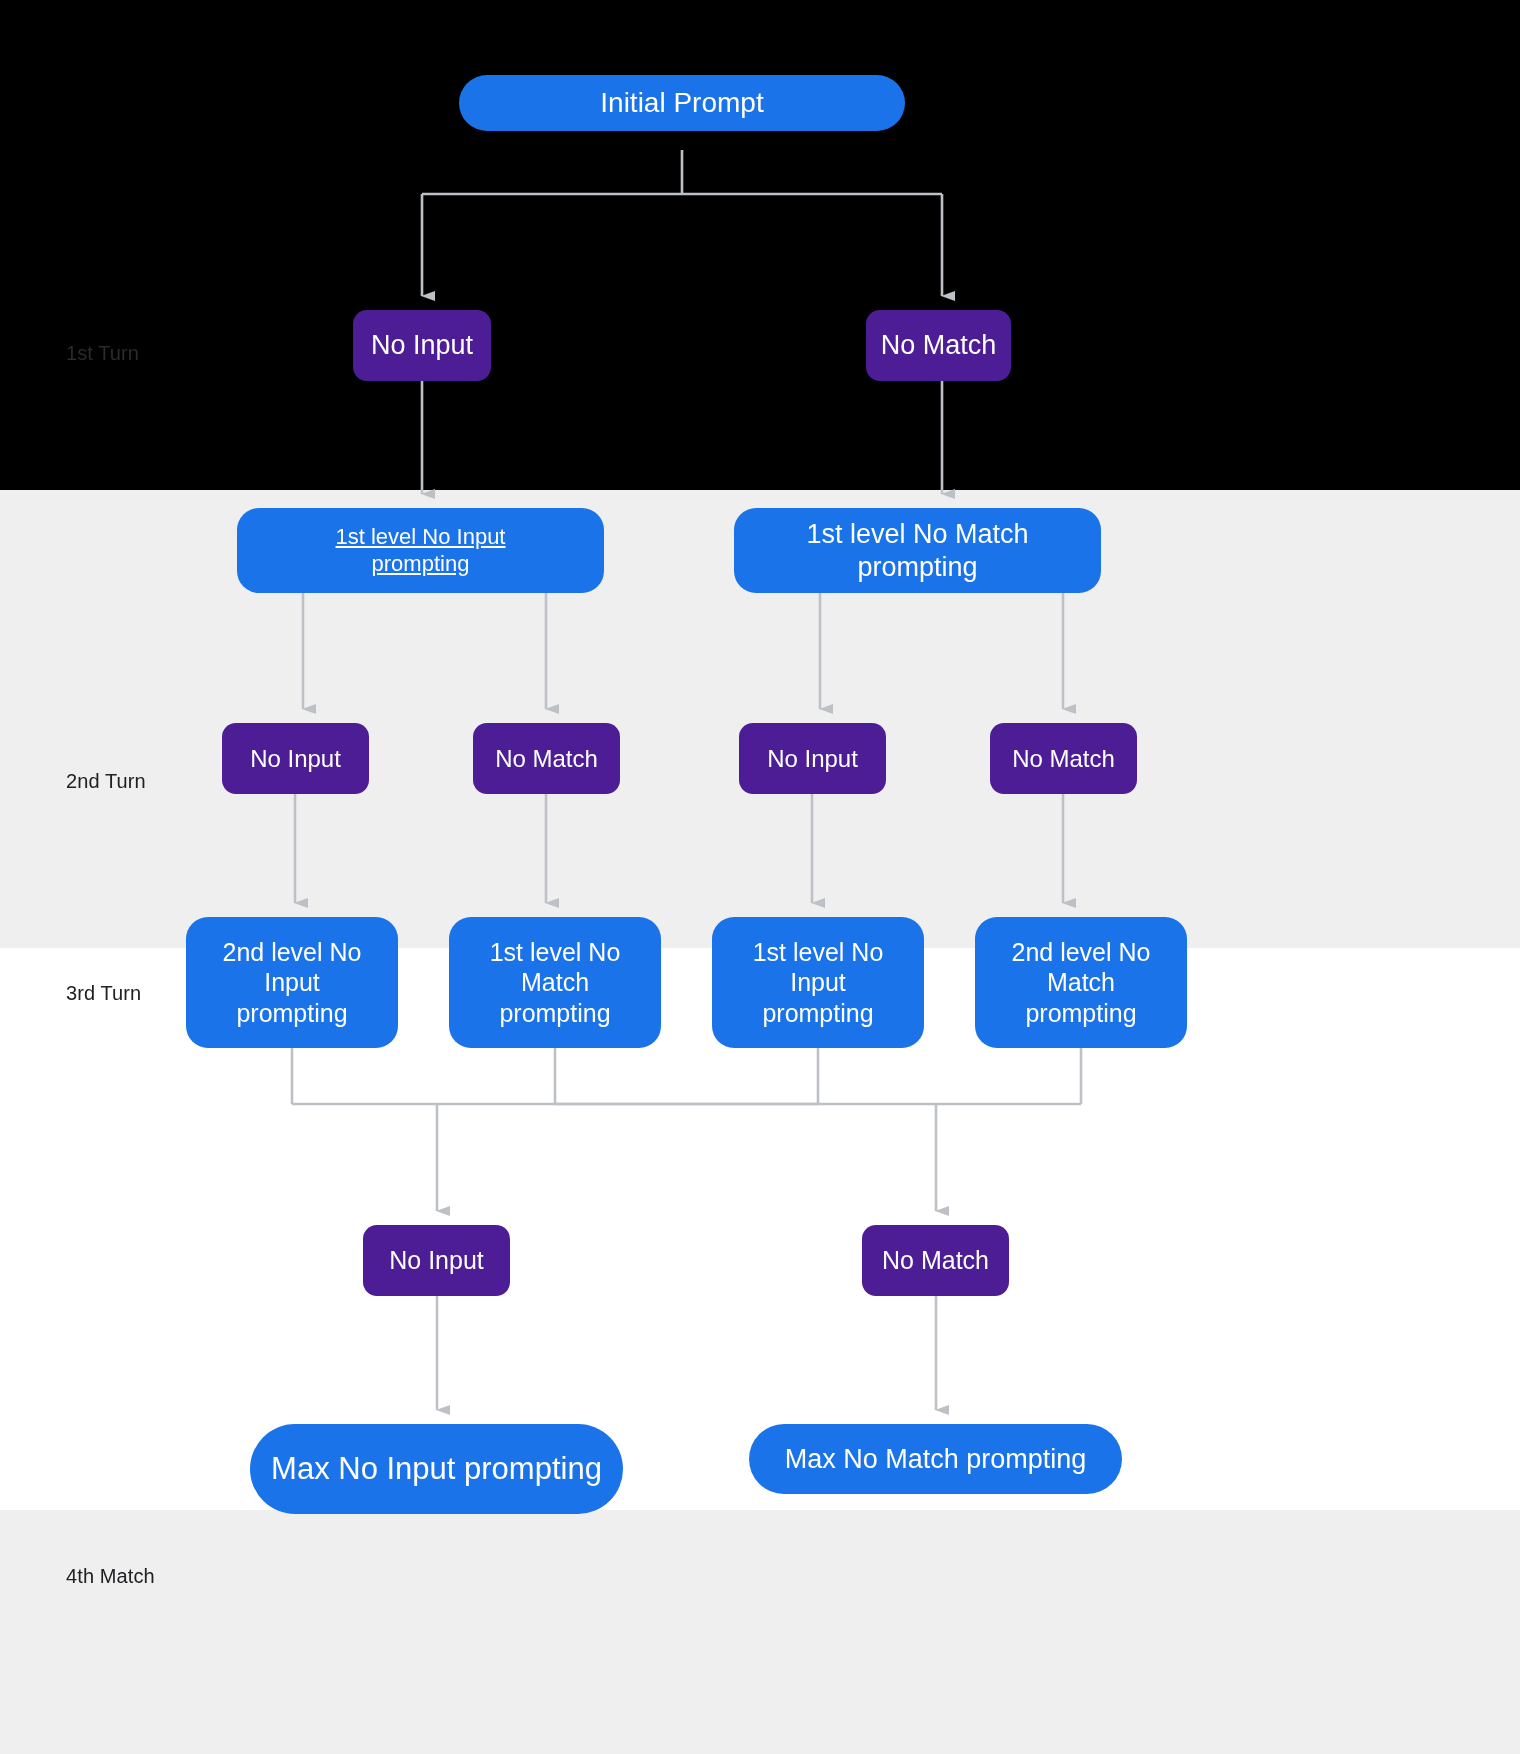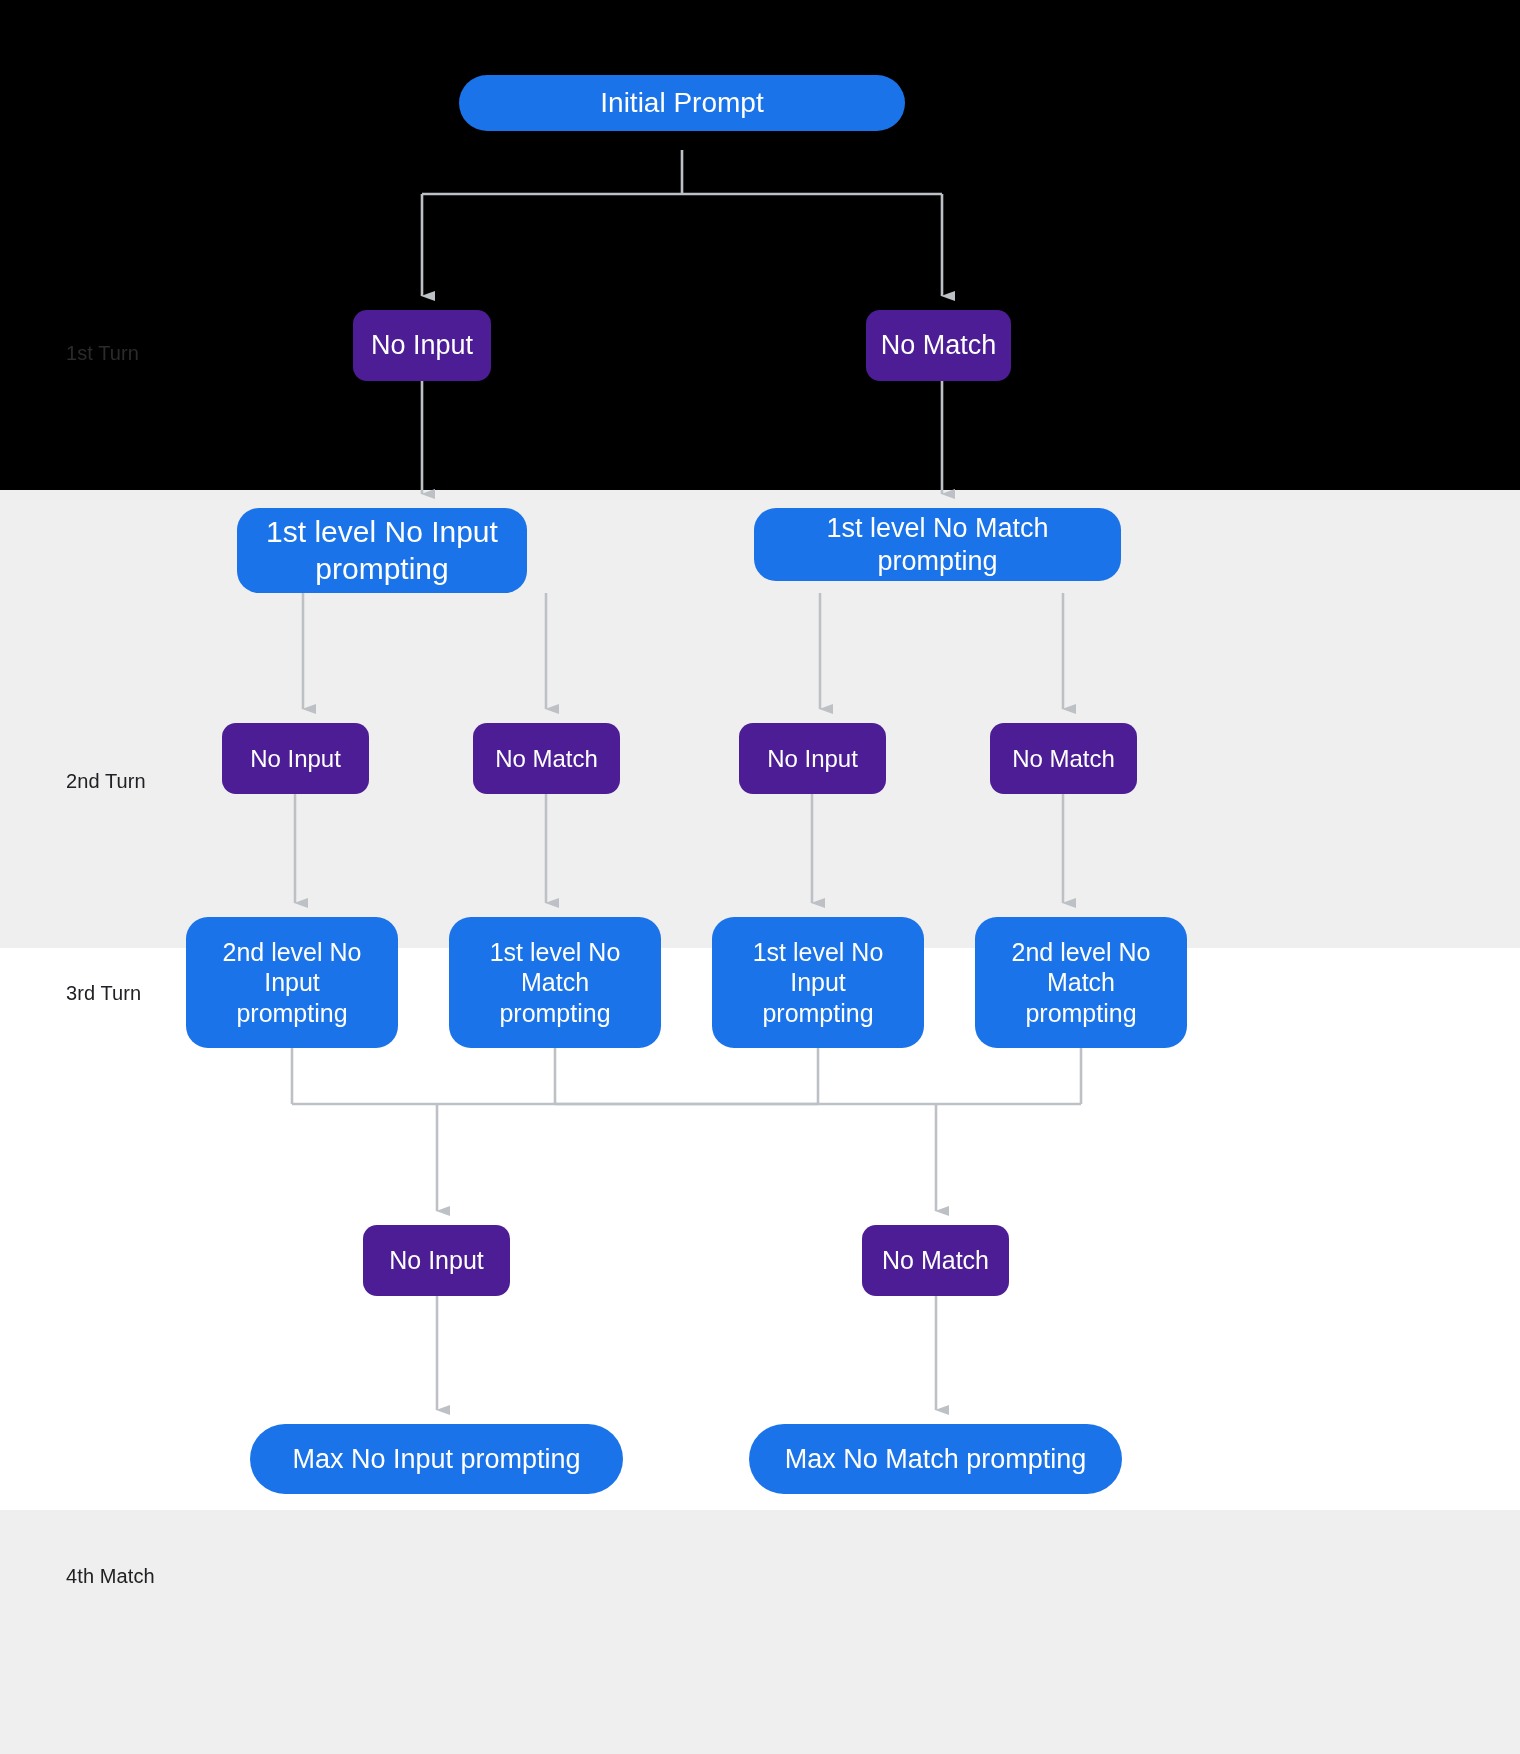--- a/index.html
+++ b/index.html
@@ -49,37 +49,37 @@
   .pill{border-radius:999px;}
   .rounded{border-radius:14px;}
   .rounded-lg{border-radius:22px;}
 
   
   #node-initial-prompt{left:459px;top:75px;width:446px;height:56px;font-size:28px;}
 
   #node-t1-no-input{left:353px;top:310px;width:138px;height:71px;font-size:27px;}
   #node-t1-no-match{left:866px;top:310px;width:145px;height:71px;font-size:27px;}
 
-  #node-t2-prompt-ni{left:237px;top:508px;width:290px;height:85px;font-size:30px;}
-  #node-t2-prompt-nm{left:754px;top:508px;width:367px;height:73px;font-size:27px;}
+  #node-t2-prompt-ni{left:237px;top:508px;width:367px;height:85px;font-size:22px;text-decoration:underline;}
+  #node-t2-prompt-nm{left:734px;top:508px;width:367px;height:85px;font-size:27px;}
 
   #node-t2-no-input-1{left:222px;top:723px;width:147px;height:71px;font-size:24px;}
   #node-t2-no-match-1{left:473px;top:723px;width:147px;height:71px;font-size:24px;}
   #node-t2-no-input-2{left:739px;top:723px;width:147px;height:71px;font-size:24px;}
   #node-t2-no-match-2{left:990px;top:723px;width:147px;height:71px;font-size:24px;}
 
   #node-t3-prompt-a{left:186px;top:917px;width:212px;height:131px;font-size:25px;}
   #node-t3-prompt-b{left:449px;top:917px;width:212px;height:131px;font-size:25px;}
   #node-t3-prompt-c{left:712px;top:917px;width:212px;height:131px;font-size:25px;}
   #node-t3-prompt-d{left:975px;top:917px;width:212px;height:131px;font-size:25px;}
 
   #node-t3-no-input{left:363px;top:1225px;width:147px;height:71px;font-size:25px;}
   #node-t3-no-match{left:862px;top:1225px;width:147px;height:71px;font-size:25px;}
 
-  #node-t4-max-ni{left:250px;top:1424px;width:373px;height:70px;font-size:27px;}
+  #node-t4-max-ni{left:250px;top:1424px;width:373px;height:90px;font-size:31px;}
   #node-t4-max-nm{left:749px;top:1424px;width:373px;height:70px;font-size:27px;}
 </style>
 </head>
 <body>
 
 <div id="stage">
 
   <div class="band" id="band-1"></div>
   <div class="band" id="band-2"></div>
   <div class="band" id="band-3"></div>

